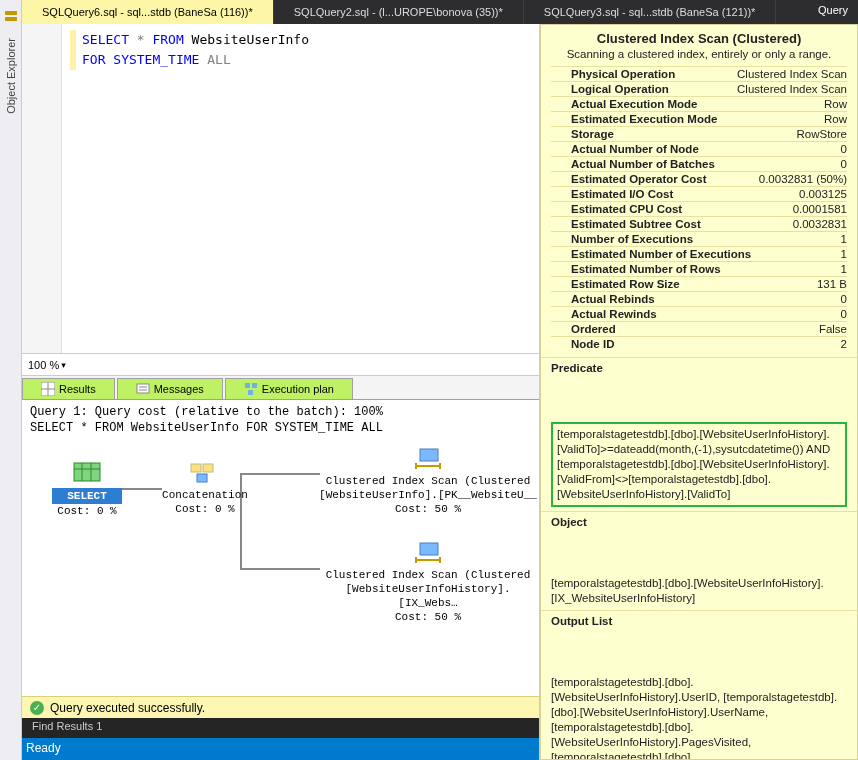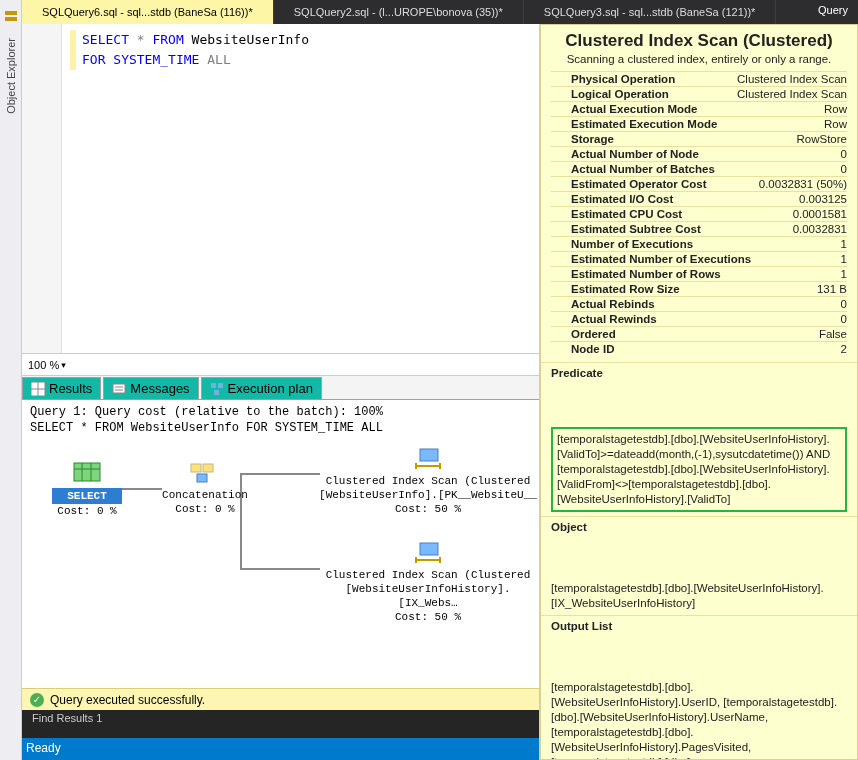--- a/index.html
+++ b/index.html
@@ -118,26 +118,26 @@
     display: flex;
     height: 24px;
     border-bottom: 1px solid #a0a0a0;
     background: #f4f4f4;
     align-items: flex-end;
   }
   .result-tab {
     display: flex;
     align-items: center;
     gap: 4px;
-    padding: 3px 8px;
+    padding: 3px 18px;
     border: 1px solid #a0a0a0;
     border-bottom: none;
     margin-right: 2px;
-    background: #14b8a6;
-    font-size: 13px;
+    background: #bef264;
+    font-size: 11px;
   }
   .result-tab .ico { width:14px; height:14px; display:inline-block; }
   .query-panel {
     flex: 1;
     display: flex;
     flex-direction: column;
     font-family: 'Courier New', monospace;
     font-size: 12px;
     background: #fff;
     overflow: hidden;
@@ -183,21 +183,21 @@
     height: 22px;
     background: #fdf6b2;
     border-top: 1px solid #d8cf7a;
     display: flex;
     align-items: center;
     padding: 0 8px;
     gap: 6px;
     font-size: 12px;
   }
   .find-bar {
-    height: 28px;
+    height: 20px;
     background: #252526;
     color: #ccc;
     font-size: 11px;
     padding: 2px 10px;
   }
   .ready-bar {
     height: 22px;
     background: #007acc;
     color: #fff;
     font-size: 12px;
@@ -211,21 +211,21 @@
     font-size: 11.5px;
     color: #222;
     overflow-y: auto;
     display: flex;
     flex-direction: column;
   }
   .tt-header {
     text-align: center;
     padding: 6px 8px 4px;
   }
-  .tt-title { font-weight: bold; font-size: 17px; }
+  .tt-title { font-weight: bold; font-size: 13px; }
   .tt-sub { margin-top: 2px; }
   .tt-props {
     padding: 2px 10px 6px;
   }
   .tt-row {
     display: flex;
     justify-content: space-between;
     border-top: 1px solid #e8e2a0;
     padding: 1px 0;
   }

